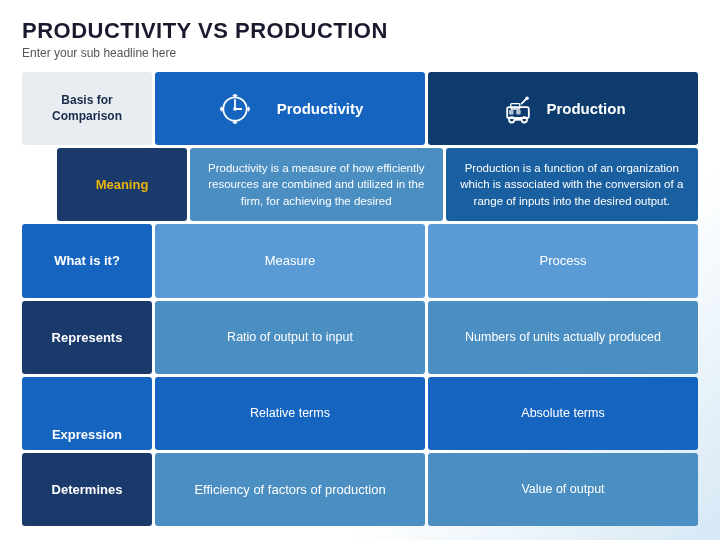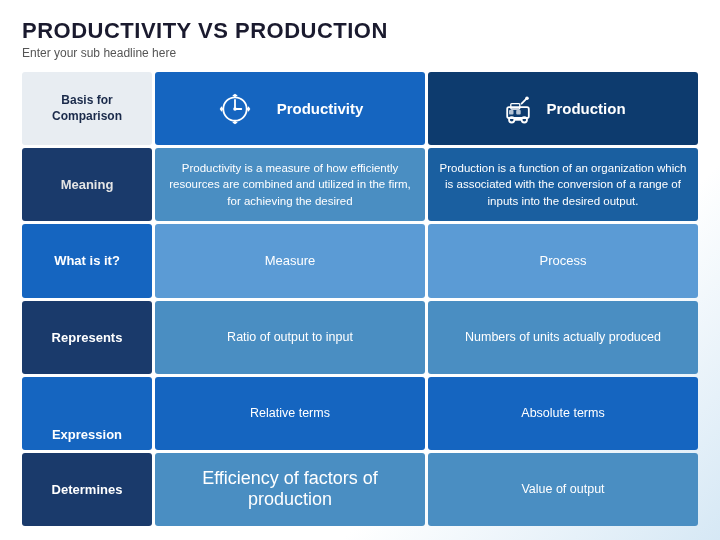--- a/index.html
+++ b/index.html
@@ -181,21 +181,21 @@
           <circle cx="30" cy="8" r="2" fill="white"></circle>
 
           <rect x="10" y="21" width="5" height="5" rx="1" fill="white" opacity="0.7"></rect>
           <rect x="18" y="21" width="5" height="5" rx="1" fill="white" opacity="0.7"></rect>
         </svg>
         <span style="font-size:15px;font-weight:700;">Production</span>
       </div>
     </div>
 
     <div class="row row-meaning">
-      <div class="cell col-label" style="background:#1a3a6b;color:#e5e5e5;font-weight:700;font-size:13px;">
+      <div class="cell col-label" style="background:#1a3a6b;color:#eab308;font-weight:700;font-size:13px;margin-left:35px;">
         <span>Meaning</span>
       </div>
       <div class="cell col-prod data-light" style="background:#4a8ec2;font-size:11.5px;line-height:1.45;">
         <span>Productivity is a measure of how efficiently resources are combined and utilized in the firm, for achieving the desired</span>
       </div>
       <div class="cell col-production data-dark" style="background:#1a5fa0;font-size:11.5px;line-height:1.45;">
         <span>Production is a function of an organization which is associated with the conversion of a range of inputs into the desired output.</span>
       </div>
     </div>
 
@@ -232,21 +232,21 @@
       </div>
       <div class="cell col-production" style="background:#1565c0;color:white;font-size:12.5px;">
         <span>Absolute terms</span>
       </div>
     </div>
 
     <div class="row row-determines">
       <div class="cell col-label" style="background:#1a3a6b;color:white;font-weight:700;font-size:13px;">
         <span>Determines</span>
       </div>
-      <div class="cell col-prod" style="background:#4a8ec2;color:white;font-size:18px;text-align:center;">
+      <div class="cell col-prod" style="background:#4a8ec2;color:white;font-size:13px;text-align:center;">
         <span>Efficiency of factors of production</span>
       </div>
       <div class="cell col-production" style="background:#4a8ec2;color:white;font-size:12.5px;">
         <span>Value of output</span>
       </div>
     </div>
 
   </div>
 </div>
 

